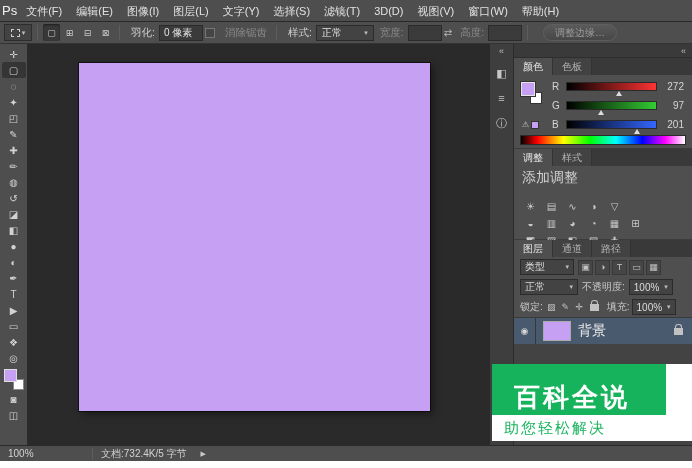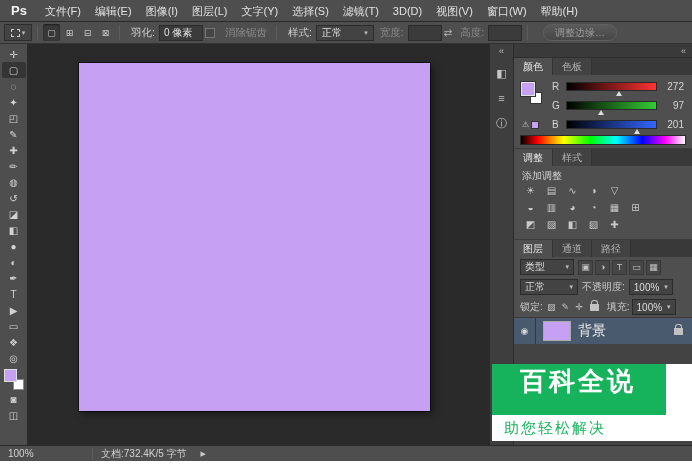--- a/index.html
+++ b/index.html
@@ -2,21 +2,21 @@
 <html><head>
 <meta charset="utf-8">
 <style>
   *{margin:0;padding:0;box-sizing:border-box}
   html,body{width:692px;height:468px}
   body{font-family:"Liberation Sans","DejaVu Sans",sans-serif;background:#fff;overflow:hidden}
   #app{position:relative;width:692px;height:468px;background:#4e4e4e;cursor:default}
 
   
   #menubar{position:absolute;left:0;top:0;width:692px;height:22px;background:#4e4e4e;border-bottom:1px solid #292929;display:flex;align-items:center}
-  .ps-logo{font-weight:bold;font-size:13px;color:#f2f2f2;padding:0 11px}
+  .ps-logo{font-weight:normal;font-size:13px;color:#f2f2f2;padding:0 2px}
   .menu-item{padding:0 7px;font-size:11px;color:#e2e2e2;line-height:22px}
 
   
   #optionsbar{position:absolute;left:0;top:22px;width:692px;height:22px;background:#4e4e4e;border-bottom:1px solid #333;display:flex;align-items:center;font-size:11px;padding-left:4px}
   .tool-preview{width:28px;height:17px;background:#434343;border:1px solid #2d2d2d;display:flex;align-items:center;justify-content:center;gap:2px}
   .dashed-box{width:9px;height:8px;border:1px dashed #cfcfcf}
   .dd-arrow{font-size:7px;color:#bdbdbd}
   .vsep{width:1px;height:15px;background:#383838;border-right:1px solid #5d5d5d;margin:0 5px}
   .mode-group{display:flex;gap:1px}
   .mode-btn{width:17px;height:17px;display:flex;align-items:center;justify-content:center;color:#c9c9c9;font-size:9px;border-radius:2px}
@@ -69,21 +69,21 @@
   .track{flex:1;height:9px;border:1px solid #2a2a2a;position:relative}
   .track-r{background:linear-gradient(to right,#000,#f33)}
   .track-g{background:linear-gradient(to right,#000,#3c3)}
   .track-b{background:linear-gradient(to right,#000,#36f)}
   .thumb{position:absolute;bottom:-6px;width:0;height:0;border-left:3px solid transparent;border-right:3px solid transparent;border-bottom:5px solid #ddd;transform:translateX(-3px)}
   .ch-val{width:22px;text-align:right;font-size:10px;color:#d5d5d5}
   .spectrum{position:absolute;left:6px;right:6px;bottom:3px;height:10px;border:1px solid #2a2a2a;background:linear-gradient(to right,#000 0,#f00 10%,#ff0 26%,#0f0 42%,#0ff 58%,#00f 74%,#f0f 88%,#fff 100%)}
 
   
   #adjbody{height:74px;border-bottom:1px solid #3c3c3c;padding:3px 0 0 8px}
-  .adj-title{font-size:10px;color:#cfcfcf;margin-bottom:0}
+  .adj-title{font-size:14px;color:#cfcfcf;margin-bottom:12px}
   .adj-row{display:flex;gap:4px;margin-bottom:3px}
   .adj-icon{width:17px;height:14px;display:flex;align-items:center;justify-content:center;color:#c9c9c9;font-size:10px}
 
   
   .lrow{display:flex;align-items:center;gap:4px;padding:0 6px;height:20px;font-size:10px;color:#c8c8c8}
   .mini-dd{height:16px;background:#434343;border:1px solid #2b2b2b;display:flex;align-items:center;justify-content:space-between;padding:0 4px;font-size:10px;color:#dcdcdc;gap:3px}
   .kind-dd{width:54px}
   .blend-dd{width:58px}
   .val-dd{width:44px}
   .filter-btn{width:15px;height:15px;display:flex;align-items:center;justify-content:center;color:#c2c2c2;font-size:9px;background:#464646;border:1px solid #383838}
@@ -101,21 +101,21 @@
   
   #statusbar{position:absolute;left:0;top:445px;width:692px;height:16px;background:#4e4e4e;border-top:1px solid #2a2a2a;display:flex;align-items:center;font-size:10px;color:#d2d2d2}
   .zoom-val{padding:0 8px;width:92px}
   .status-sep{width:1px;height:12px;background:#3a3a3a;border-right:1px solid #5d5d5d}
   .doc-info{padding:0 8px}
   .status-arrow{font-size:7px;color:#c9c9c9;margin-left:6px}
   #bottomstrip{position:absolute;left:0;top:461px;width:692px;height:7px;background:#fff}
 
   
   #watermark{position:absolute;left:492px;top:364px;width:200px;height:77px;background:#fff;z-index:5}
-  .wm-green{width:174px;height:51px;background:#17b35c;display:flex;align-items:flex-start;padding-left:28px}
+  .wm-green{width:174px;height:51px;background:#17b35c;display:flex;align-items:flex-end;padding-left:22px}
   .wm-title{color:#fff;font-size:26px;font-weight:bold;letter-spacing:3px}
   .wm-sub{color:#17b35c;font-size:15px;font-weight:normal;padding:4px 0 0 12px;letter-spacing:2px}
 </style>
 </head>
 <body>
 
 <div id="app">
 
   <div id="menubar">
     <span class="ps-logo">Ps</span>

